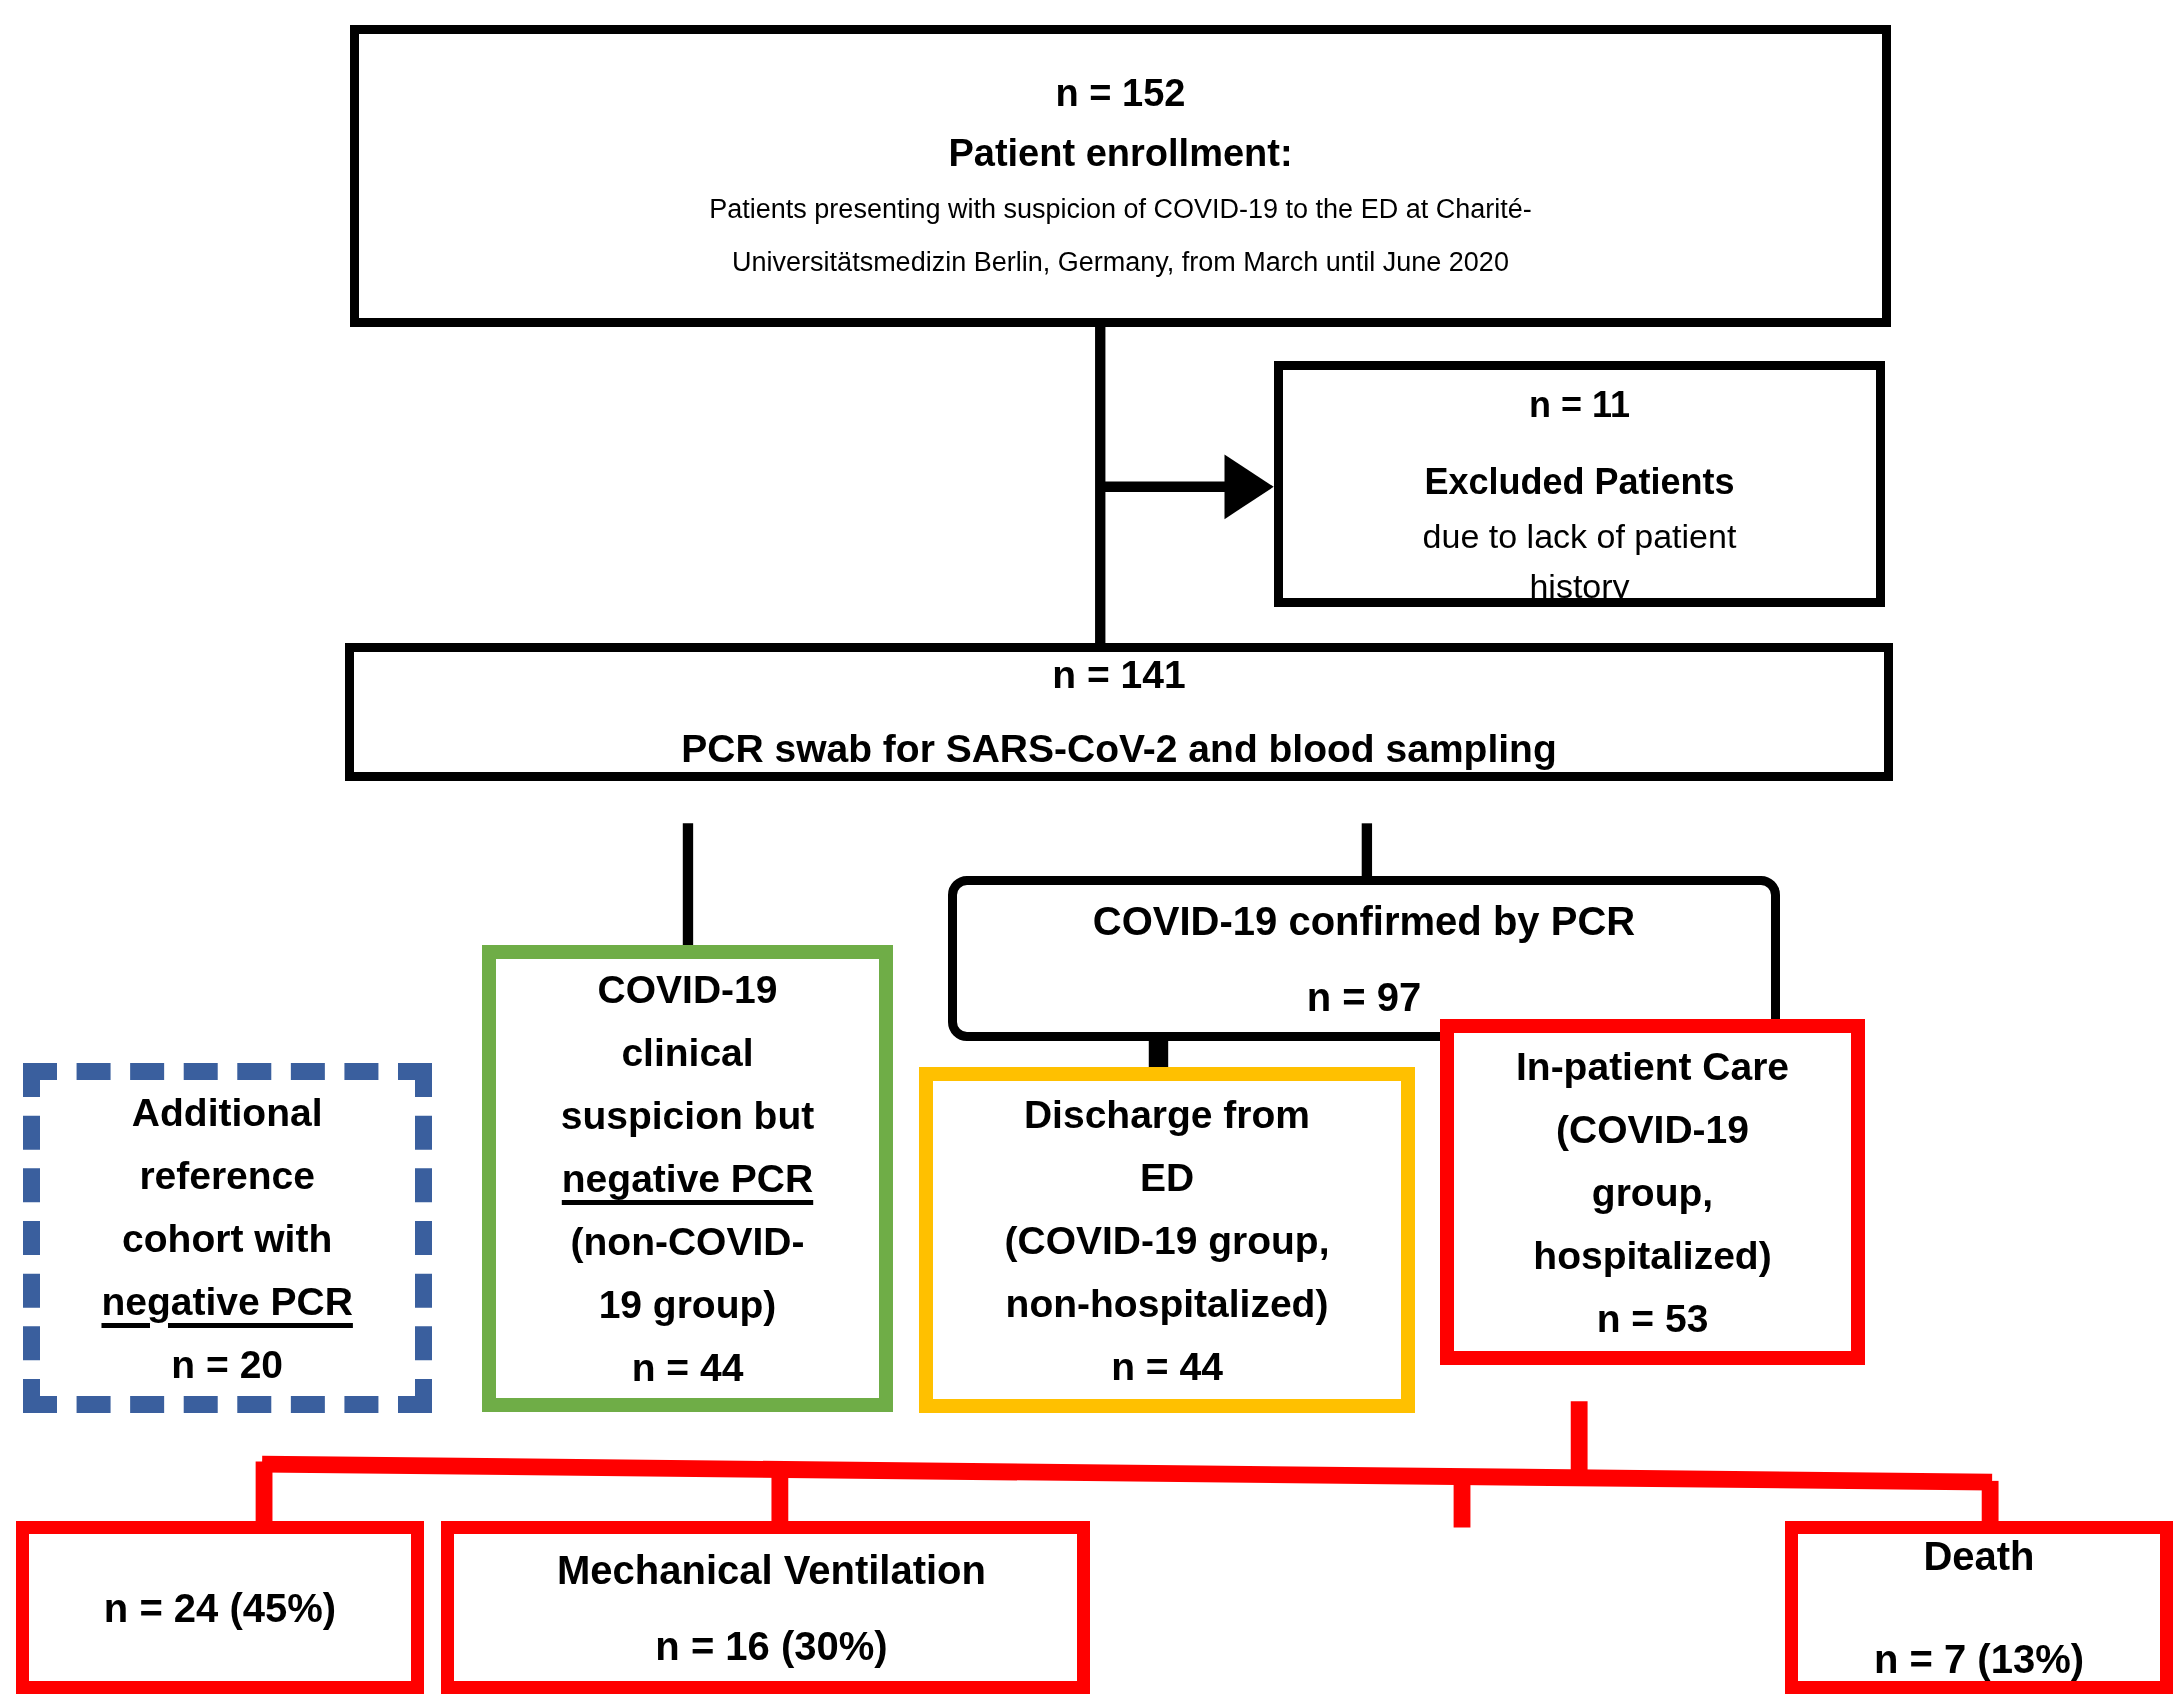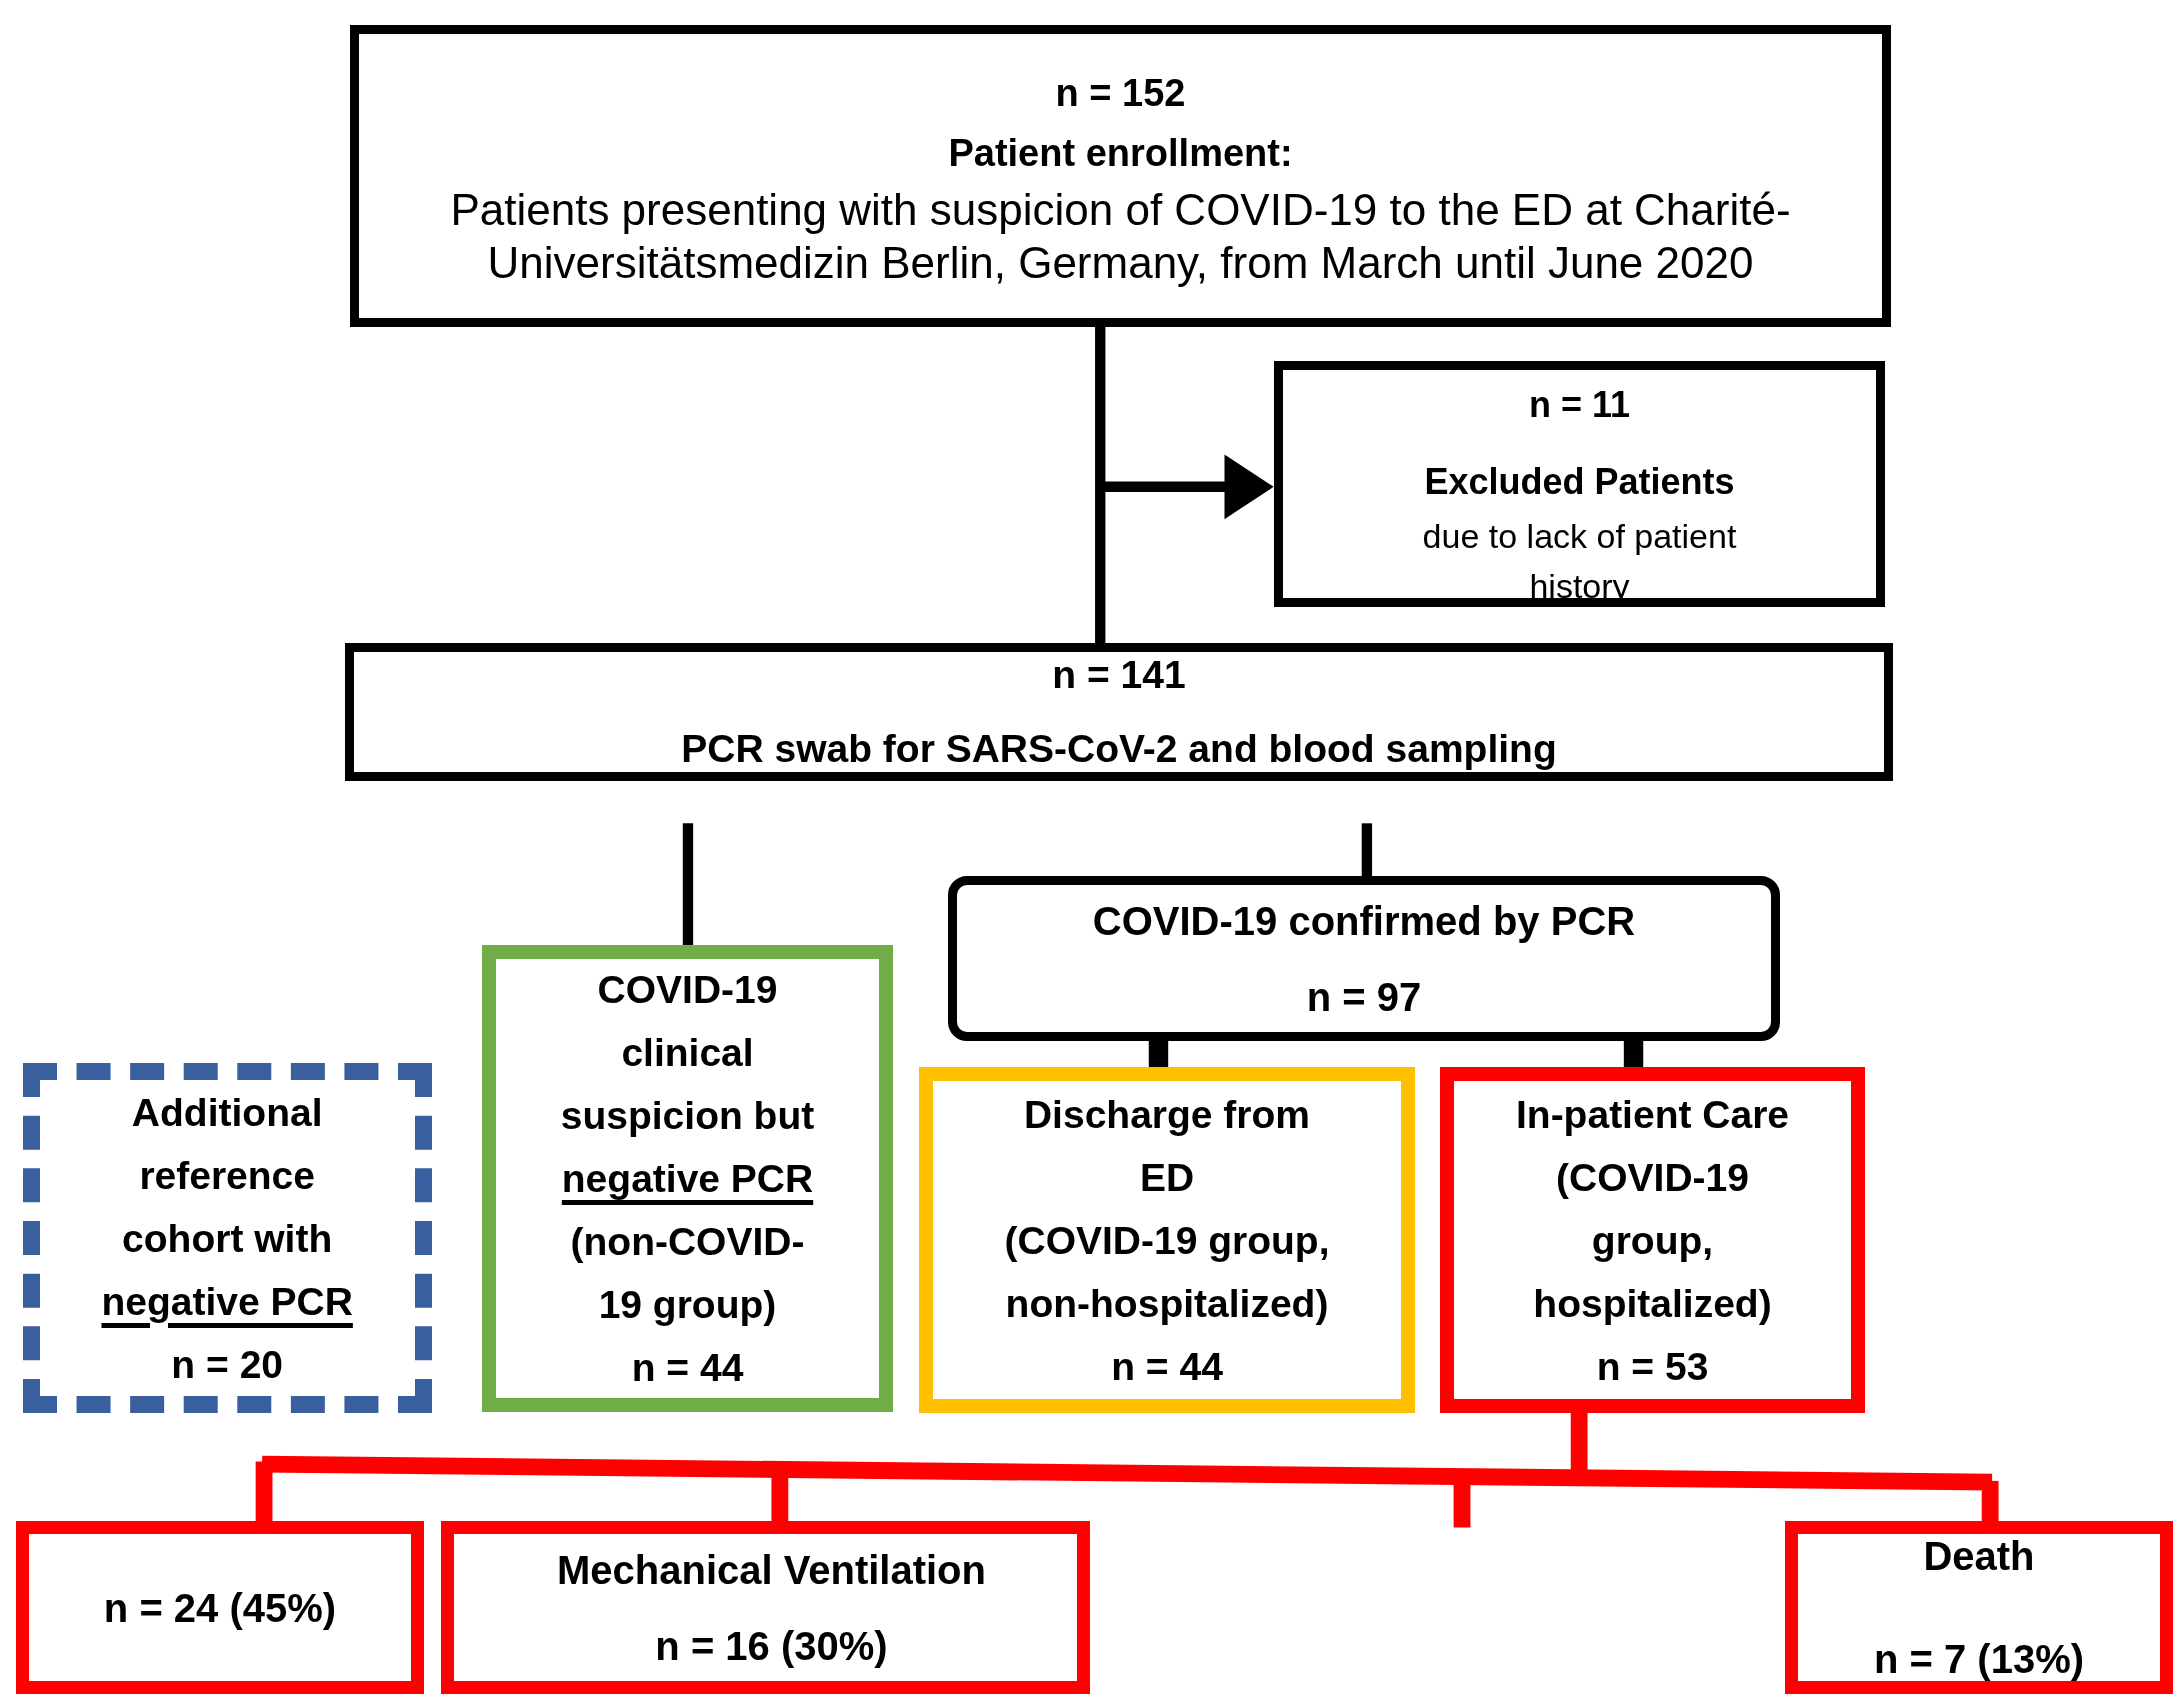--- a/index.html
+++ b/index.html
@@ -24,21 +24,21 @@
     text-align:center;
   }
   .b-black{border:9px solid #000000;}
   .b-green{border:14.2px solid #6FAD47;}
   .b-yellow{border:14.2px solid #FFC000;}
   .b-red{border:14.2px solid #FF0000;}
   .b-red2{border:13px solid #FF0000;}
   .b-bluedash{border:17px dashed #3A5F9E;}
   .line{white-space:nowrap;}
   .t-b58{font-weight:700;font-size:38px;line-height:60px;}
-  .t-r53{font-weight:400;font-size:44px;line-height:53px;}
+  .t-r53{font-weight:400;font-size:27px;line-height:53px;}
   .t-b56{font-weight:700;font-size:36px;line-height:58px;margin-top:19px;}
   .t-r52{font-weight:400;font-size:34px;line-height:50px;}
   .t-b60{font-weight:700;font-size:39px;line-height:63px;}
   .t-b60n{font-weight:700;font-size:39px;line-height:74px;}
   .t-b62{font-weight:700;font-size:40px;line-height:76px;}
   .u{text-decoration:underline;text-decoration-thickness:4.5px;text-underline-offset:7.8px;}
 </style>
 </head>
 <body>
 
@@ -103,21 +103,21 @@
   </div>
 
   <div class="box b-yellow" style="left:919px;top:1067px;width:496px;height:346px;">
     <div class="line t-b60">Discharge from</div>
     <div class="line t-b60">ED</div>
     <div class="line t-b60">(COVID-19 group,</div>
     <div class="line t-b60">non-hospitalized)</div>
     <div class="line t-b60">n = 44</div>
   </div>
 
-  <div class="box b-red" style="left:1440px;top:1067px;width:425px;height:346px;">
+  <div class="box b-red" style="left:1440px;top:1019px;width:425px;height:346px;">
     <div class="line t-b60">In-patient Care</div>
     <div class="line t-b60">(COVID-19</div>
     <div class="line t-b60">group,</div>
     <div class="line t-b60">hospitalized)</div>
     <div class="line t-b60">n = 53</div>
   </div>
 
   <div class="box b-red2" style="left:16px;top:1521px;width:408px;height:173px;">
     <div class="line t-b62">n = 24 (45%)</div>
   </div>

